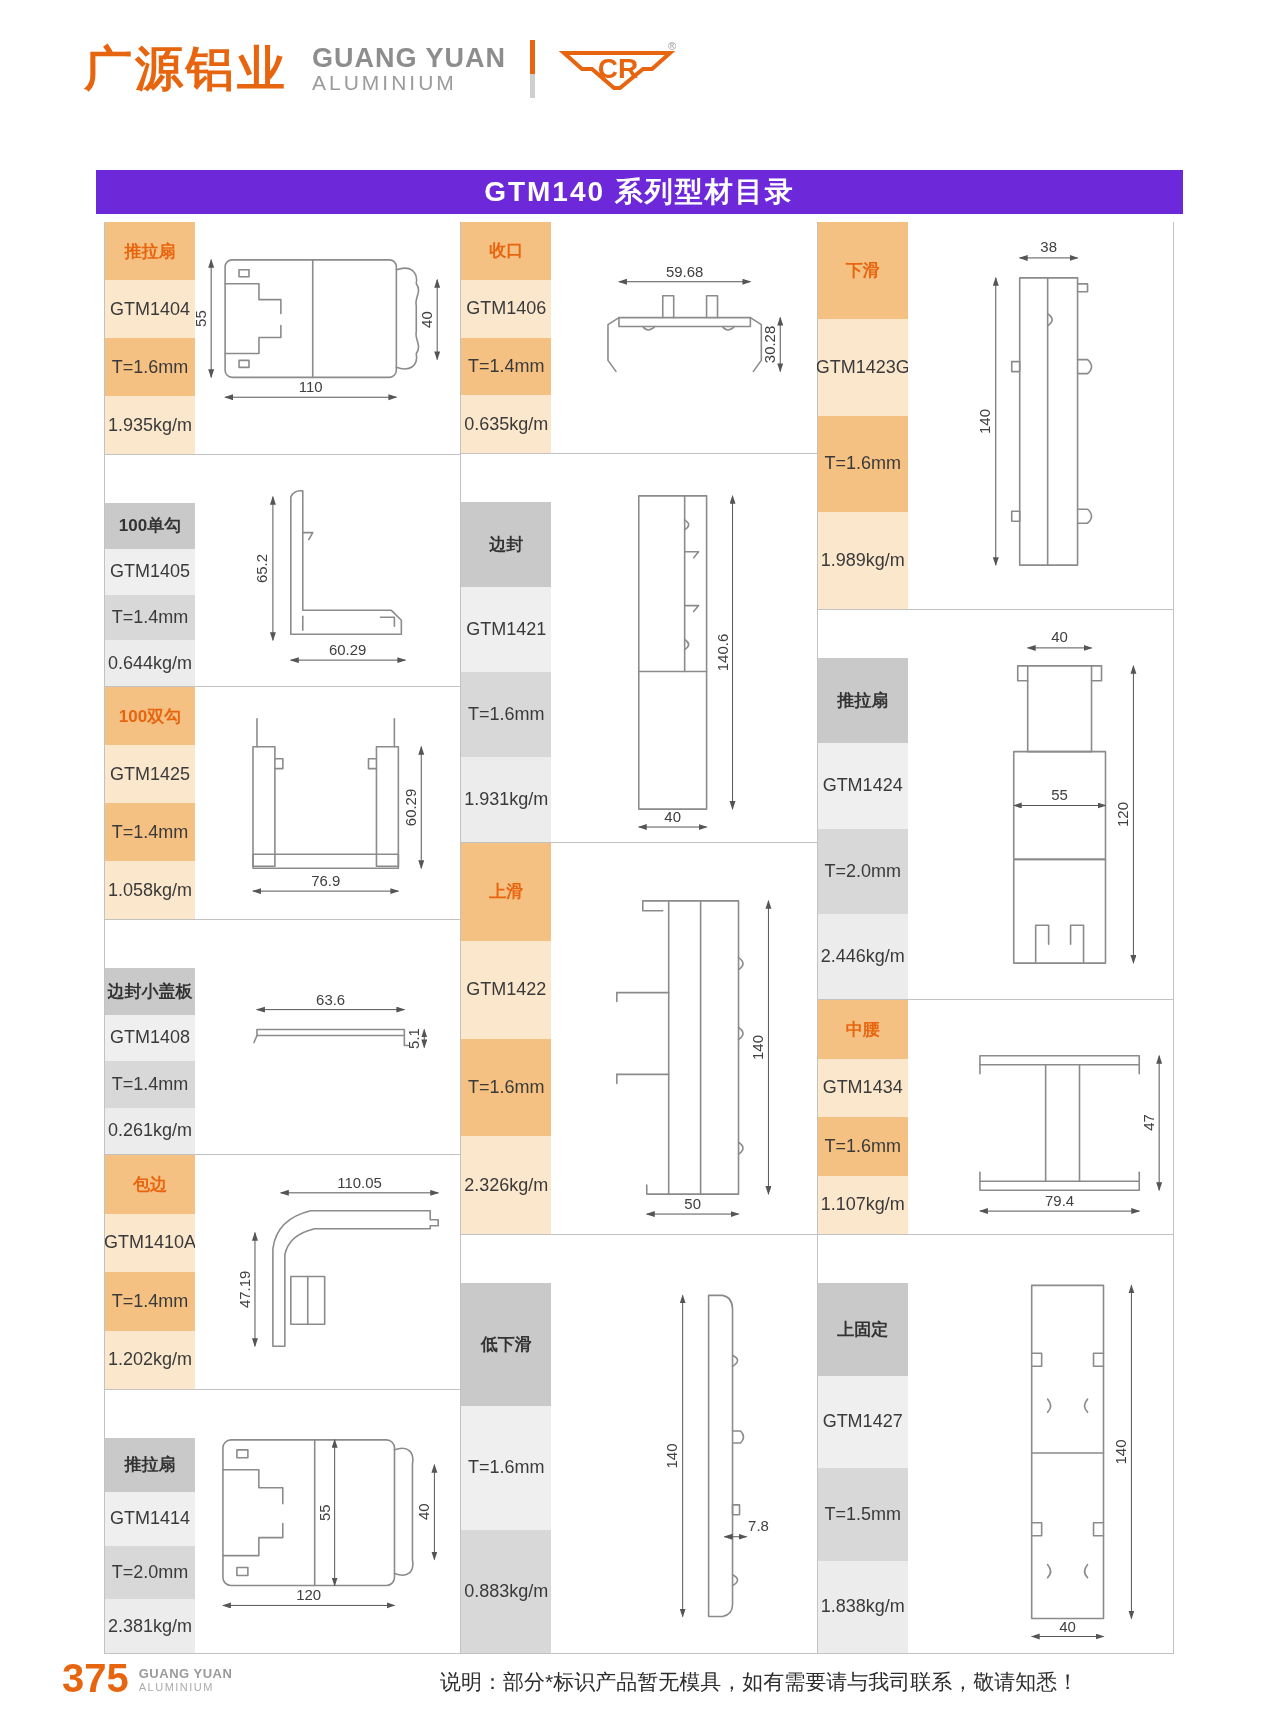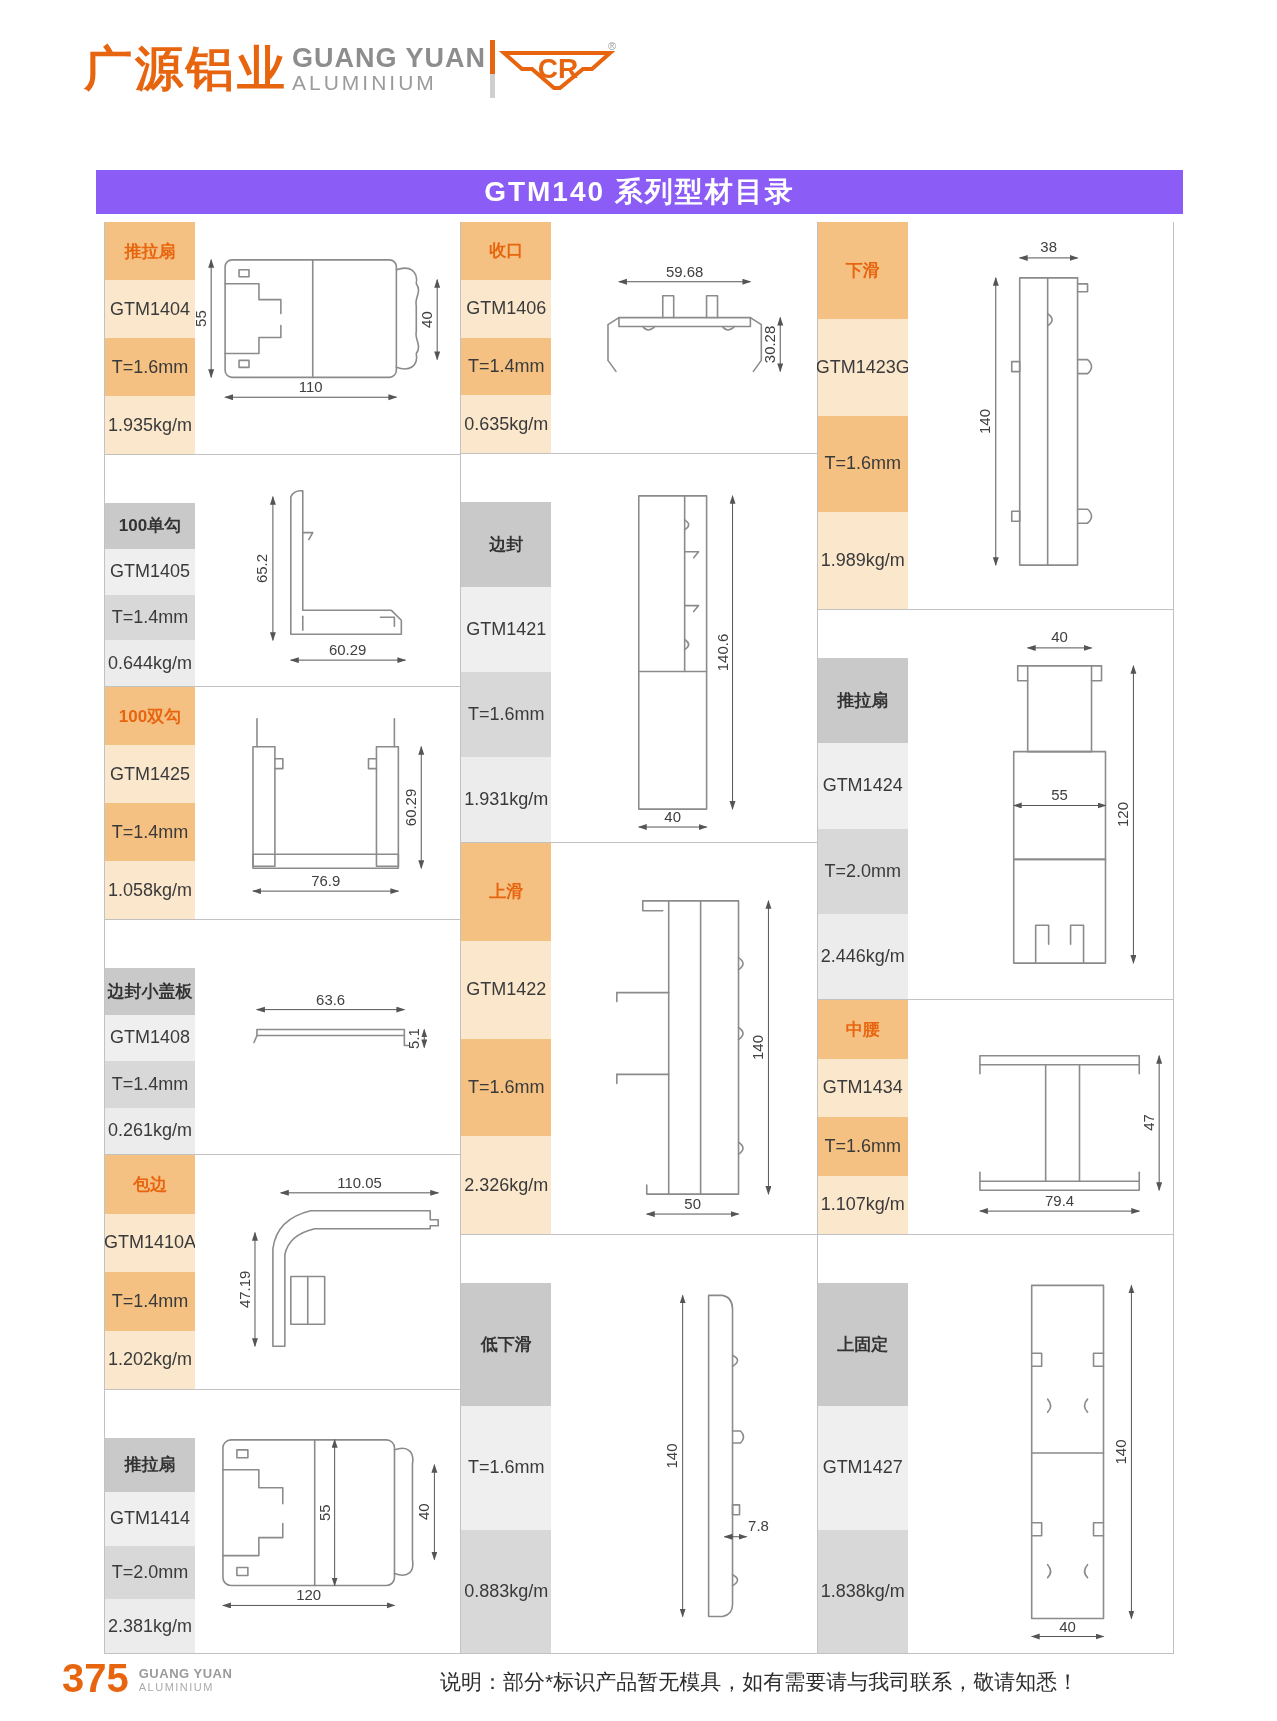--- a/index.html
+++ b/index.html
@@ -1,27 +1,27 @@
 <!DOCTYPE html>
 <html><head>
 <meta charset="utf-8">
 <style>
   html,body{margin:0;padding:0;background:#fff;}
   body{width:1277px;height:1721px;position:relative;font-family:"Liberation Sans",sans-serif;overflow:hidden;}
 
   
-  .logo-bar{position:absolute;left:84px;top:38px;display:flex;align-items:center;gap:4px;}
+  .logo-bar{position:absolute;left:84px;top:38px;display:flex;align-items:center;gap:24px;}
   .logo-cn{color:#E8650F;font-size:48px;font-weight:bold;letter-spacing:3px;line-height:1;}
   .logo-en{display:flex;flex-direction:column;line-height:1.05;}
   .logo-en1{color:#8d8d8d;font-size:27px;font-weight:bold;letter-spacing:1px;}
   .logo-en2{color:#9b9b9b;font-size:21px;letter-spacing:3px;}
   .logo-divider{width:5px;height:58px;background:linear-gradient(#E8650F 0 58%,#cfcfcf 58% 100%);}
 
   
-  .title-bar{position:absolute;left:96px;top:170px;width:1087px;height:44px;background:#8b5cf6;
+  .title-bar{position:absolute;left:96px;top:170px;width:1087px;height:44px;background:#6d28d9;
              color:#fff;font-size:28px;font-weight:bold;letter-spacing:2px;
              display:flex;align-items:center;justify-content:center;}
 
   
   .catalog{position:absolute;left:104px;top:222px;width:1070px;height:1432px;
            border:1px solid #c2c2c2;border-top:none;display:flex;box-sizing:border-box;}
   .col{flex:1;display:flex;flex-direction:column;min-width:0;}
   .col + .col{border-left:1px solid #c2c2c2;}
   .group{display:flex;border-bottom:1px solid #c2c2c2;box-sizing:border-box;}
   .group.last{border-bottom:none;flex:1;}
@@ -425,20 +425,21 @@
           <line class="d" x1="252" y1="56" x2="252" y2="191" marker-start="url(#da)" marker-end="url(#da)"></line>
           <text class="t" transform="rotate(-90 247 123)" x="247" y="123" text-anchor="middle">47</text>
         </svg>
       </div>
     </div>
 
     <div class="group g-gray last">
       <div class="labels">
         <div class="cell cat">上固定</div>
         <div class="cell">GTM1427</div>
+        <div class="cell">T=1.5mm</div>
         <div class="cell">1.838kg/m</div>
       </div>
       <div class="draw">
         <svg viewBox="0 0 266 418" preserveAspectRatio="xMidYMid meet">
           <g>
             <rect class="p" x="124" y="50" width="72" height="334"></rect>
             <line class="p" x1="124" y1="218" x2="196" y2="218"></line>
             <path class="p" d="M124,118 h10 v13 h-10"></path>
             <path class="p" d="M196,118 h-10 v13 h10"></path>
             <path class="p" d="M124,288 h10 v13 h-10"></path>

